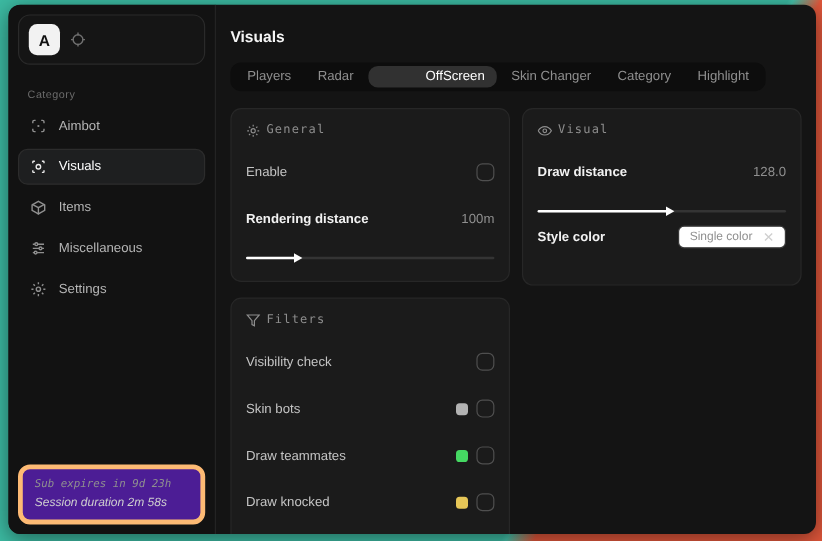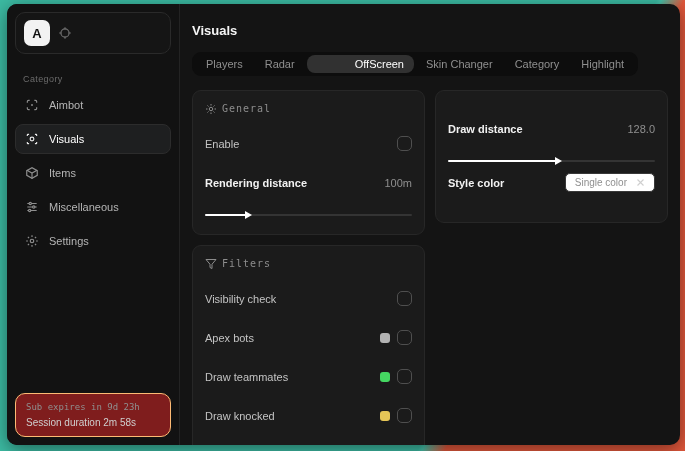--- a/index.html
+++ b/index.html
@@ -40,21 +40,21 @@
   .nav-item {
     display:flex; align-items:center; gap:10px;
     margin:2px 8px; padding:7px 9px; border:1px solid transparent; border-radius:8px;
     color:#b5b5b5; font-size:11px; cursor:pointer;
   }
   .nav-item .ni { color:#8f8f8f; display:flex; }
   .nav-item.active { background:#1e1f20; border-color:#2c2c2c; color:#ffffff; }
   .nav-item.active .ni { color:#e8e8e8; }
   .side-footer {
     margin:auto 8px 8px 8px; padding:8px 10px;
-    border:1px solid #fdba74; border-radius:10px; background:#7f1d1d;
+    border:4px solid #fdba74; border-radius:10px; background:#4c1d95;font-style:italic;
   }
   .sf-line1 { font-family:"DejaVu Sans Mono", monospace; color:#8f8f8f; font-size:9px; }
   .sf-line2 { color:#cfcfcf; font-size:10px; margin-top:5px; }
   
   .main { flex:1; padding:13px 12px 0 12px; display:flex; flex-direction:column; }
   .page-title { color:#f5f5f5; font-size:13px; font-weight:bold; margin:6px 0 14px 0; }
   .tabbar {
     display:inline-flex; align-self:flex-start; align-items:center;
     background:#0d0d0d; border-radius:9px; padding:3px 4px; gap:2px;
   }
@@ -219,20 +219,29 @@
           <span class="lbl strong">Rendering distance</span>
           <span class="val">100m</span>
         </div>
         <div class="slider">
           <div class="slider-track"></div>
           <div class="slider-fill" style="width: 20%;"></div>
         </div>
       </div>
 
       <div class="panel">
+        <div class="panel-head">
+          <span class="ph-icon">
+            <svg width="12" height="12" viewBox="0 0 24 24" fill="none" stroke="currentColor" stroke-width="2">
+              <path d="M1 12s4-7 11-7 11 7 11 7-4 7-11 7-11-7-11-7z"></path>
+                <circle cx="12" cy="12" r="3"></circle>
+            </svg>
+          </span>
+          <span>Visual</span>
+        </div>
         <div class="row">
           <span class="lbl strong">Draw distance</span>
           <span class="val">128.0</span>
         </div>
         <div class="slider">
           <div class="slider-track"></div>
           <div class="slider-fill" style="width: 52%;"></div>
         </div>
         <div class="row" style="margin-top:7px;">
           <span class="lbl strong">Style color</span>
@@ -254,21 +263,21 @@
               <path d="M22 3H2l8 9.46V19l4 2v-8.54L22 3z"></path>
             </svg>
           </span>
           <span>Filters</span>
         </div>
         <div class="row">
           <span class="lbl">Visibility check</span>
           <span class="checkbox"></span>
         </div>
         <div class="row">
-          <span class="lbl">Apex bots</span>
+          <span class="lbl">Skin bots</span>
           <span class="cb-group">
             <span class="swatch" style="background-color: rgb(179, 179, 179);"></span>
             <span class="checkbox"></span>
           </span>
         </div>
         <div class="row">
           <span class="lbl">Draw teammates</span>
           <span class="cb-group">
             <span class="swatch" style="background-color: rgb(69, 216, 98);"></span>
             <span class="checkbox"></span>

